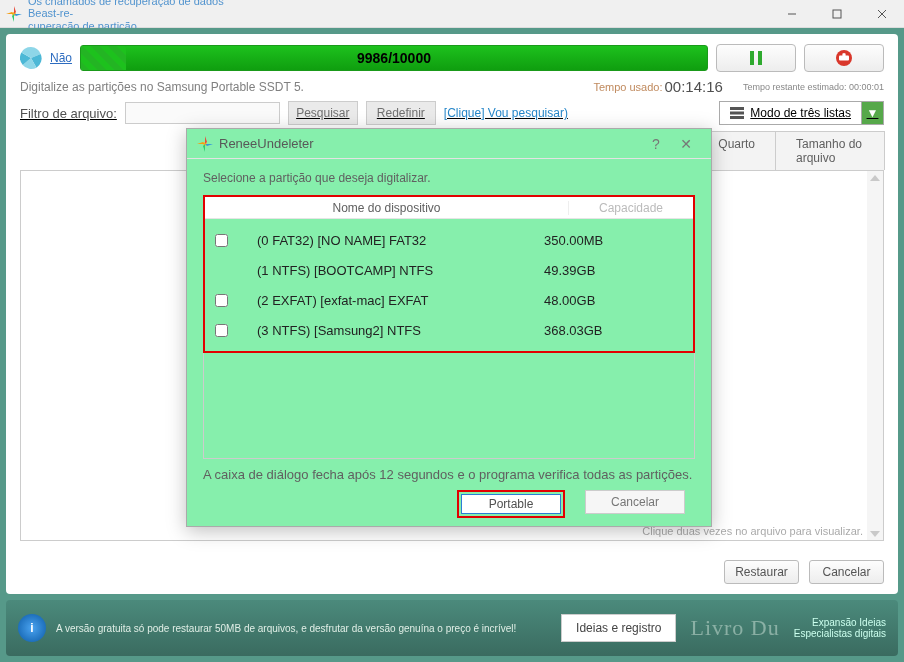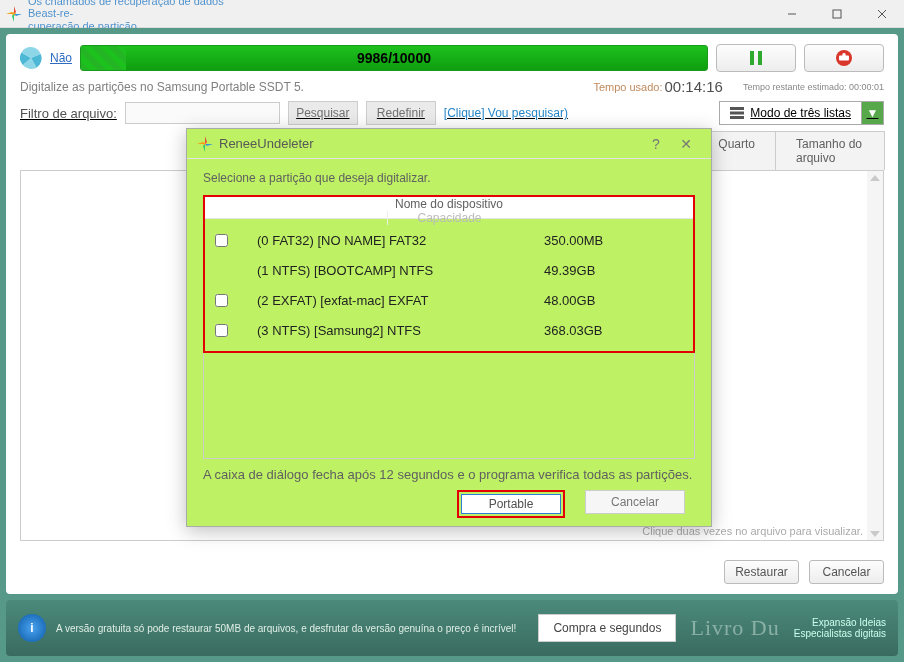--- a/index.html
+++ b/index.html
@@ -51,29 +51,29 @@
 
 .bottom-bar { position: absolute; left: 6px; right: 6px; bottom: 6px; height: 56px; background: linear-gradient(#4b8a7c,#3a6b60); border-radius: 4px; color: #fff; display: flex; align-items: center; padding: 0 12px; }
 .info-icon-circle { width: 28px; height: 28px; border-radius: 50%; background: radial-gradient(#4aa3f0,#0b5aa6); display: flex; align-items: center; justify-content: center; color: #fff; font-weight: bold; margin-right: 10px; }
 .bottom-text { font-size: 10px; color: #e0eee6; }
 .bottom-right { margin-left: auto; display: flex; align-items: center; gap: 14px; }
 .buy-btn { background: #fff; color: #444; padding: 6px 14px; border: 1px solid #ccc; cursor: pointer; font-size: 12px; position: relative; }
 .logo-text { font-size: 22px; color: rgba(210,230,220,0.5); font-family: serif; letter-spacing: 1px; }
 .sponsor { text-align: right; font-size: 10px; color: #cfe; }
 
 
-.modal { position: absolute; top: 128px; left: 186px; width: 526px; height: 399px; background: #bef264; border: 1px solid #aaa; box-shadow: 0 4px 18px rgba(0,0,0,0.25); display: flex; flex-direction: column; }
+.modal { position: absolute; top: 128px; left: 186px; width: 526px; height: 399px; background: #86efac; border: 1px solid #aaa; box-shadow: 0 4px 18px rgba(0,0,0,0.25); display: flex; flex-direction: column; }
 .modal-title { height: 30px; display: flex; align-items: center; padding: 0 10px; border-bottom: 1px solid #e3e3e3; }
 .modal-title-text { color: #585858; font-size: 13px; margin-left: 6px; }
 .modal-close, .modal-help { width: 30px; height: 30px; display: flex; align-items: center; justify-content: center; color: #777; cursor: pointer; font-size: 14px; }
 .modal-help { margin-left: auto; }
 .modal-body { padding: 12px 16px 8px; flex: 1; display: flex; flex-direction: column; }
 .modal-instr { color: #606060; font-size: 12px; margin-bottom: 10px; }
 .part-table { border: 2px solid #e20000; flex: 0 0 158px; position: relative; }
-.part-head { display: flex; background: #fff; border-bottom: 1px solid #e5e5e5; height: 22px; align-items: center; flex-direction: column; }
+.part-head { display: flex; background: #fff; border-bottom: 1px solid #e5e5e5; height: 22px; align-items: center; }
 .part-head-name { flex: 1; text-align: center; color: #606060; font-size: 12px; }
 .part-head-cap { width: 125px; text-align: center; color: #bbb; font-size: 12px; border-left: 1px solid #eee; }
 .part-rows { padding: 6px 4px; }
 .part-row { display: flex; align-items: center; height: 30px; }
 .part-check { width: 24px; display: flex; justify-content: center; }
 .part-check input { width: 13px; height: 13px; }
 .part-name { flex: 1; padding-left: 24px; font-size: 13px; color: #222; }
 .part-cap { width: 145px; font-size: 13px; color: #222; }
 .rest-area { flex: 1; border: 1px solid #ccc; border-top: none; margin-bottom: 8px; }
 .modal-hint { color: #606060; font-size: 13px; margin-bottom: 8px; }
@@ -202,21 +202,21 @@
     </div>
 
     <div class="side-label" style="white-space:pre;">Bo-
 ca</div>
   </div>
 
   <div class="bottom-bar">
     <div class="info-icon-circle">i</div>
     <span class="bottom-text">A versão gratuita só pode restaurar 50MB de arquivos, e desfrutar da versão genuína o preço é incrível!</span>
     <div class="bottom-right">
-      <button class="buy-btn">Compra e segundos</button>
+      <button class="buy-btn">Ideias e registro</button>
       <div>
         <div class="logo-text">Livro Du</div>
       </div>
       <div class="sponsor">
         <div>Expansão Ideias</div>
         <div>Especialistas digitais</div>
       </div>
     </div>
   </div>
 </div>

